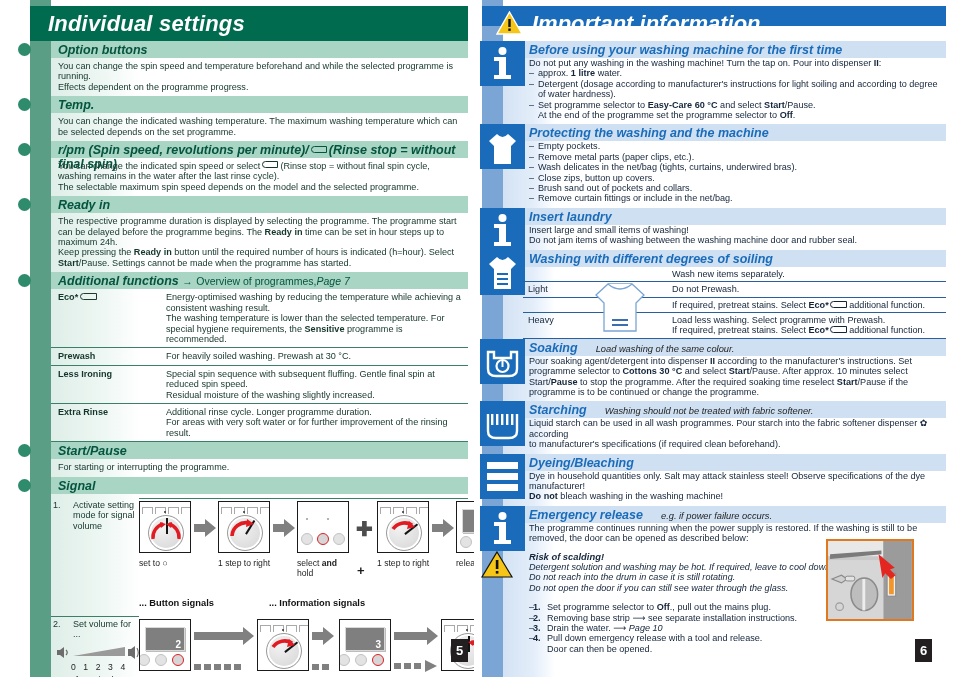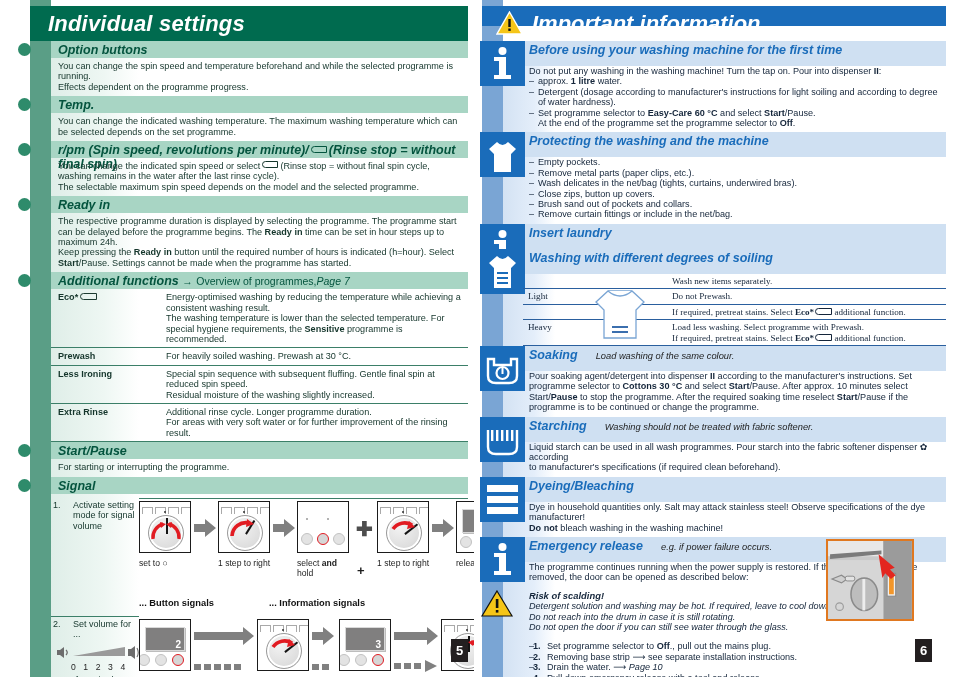--- a/index.html
+++ b/index.html
@@ -233,21 +233,21 @@
     width: 45px; height: 45px;
     background: #1a6cba;
     color: #ffffff;
   }
   .r-head {
     background: #cfe0f2;
     color: #1a6cba;
     font-weight: bold; font-style: italic;
     font-size: 12.5px;
     padding: 2px 6px 2px 26px;
-    height: 25px; line-height: 14px;
+    height: 17px; line-height: 14px;
   }
   .r-head .sub {
     font-weight: normal; font-style: italic; font-size: 9.3px;
     color: #1e1e1e; margin-left: 18px;
   }
   .r-body {
     font-size: 9.1px; line-height: 10.4px;
     color: #14253a;
     padding: 0 6px 4px 26px;
   }
@@ -675,35 +675,39 @@
         <div class="r-icon">
           <svg viewBox="0 0 45 45" width="45" height="45">
             <rect width="45" height="45" fill="#1a6cba"></rect>
             <circle cx="22.5" cy="10" r="4" fill="#fff"></circle>
             <rect x="19" y="16" width="7" height="22" fill="#fff"></rect>
             <rect x="14" y="34" width="17" height="4" fill="#fff"></rect>
             <rect x="14" y="16" width="8" height="4" fill="#fff"></rect>
           </svg>
         </div>
         <div class="r-head">Insert laundry</div>
+        <div class="r-body">
+          Insert large and small items of washing!<br>
+          Do not jam items of washing between the washing machine door and rubber seal.
+        </div>
       </div>
 
       <div class="r-sect">
         <div class="r-icon">
           <svg viewBox="0 0 45 45" width="45" height="45">
             <rect width="45" height="45" fill="#1a6cba"></rect>
             <path d="M9 14 L17 7 L28 7 L36 14 L31 19 L31 39 L14 39 L14 19 Z" fill="#fff"></path>
             <path d="M17 7 Q22.5 13 28 7" fill="#1a6cba"></path>
             <rect x="17" y="23" width="11" height="2" fill="#1a6cba"></rect>
             <rect x="17" y="28" width="11" height="2" fill="#1a6cba"></rect>
             <rect x="17" y="33" width="11" height="2" fill="#1a6cba"></rect>
           </svg>
         </div>
         <div class="r-head">Washing with different degrees of soiling</div>
-        <div style="position:relative;font-family:Liberation Serif, serif;">
+        <div style="position:relative;">
           <svg style="position:absolute; left:85px; top:12px; width:64px; height:58px;" viewBox="0 0 64 58">
             <path d="M8 16 L20 5 L44 5 L56 16 L48 24 L48 52 L16 52 L16 24 Z" fill="#ffffff" stroke="#7aa5d4" stroke-width="1.3"></path>
             <path d="M20 5 Q32 15 44 5" fill="#ffffff" stroke="#7aa5d4" stroke-width="1.3"></path>
             <rect x="24" y="40" width="16" height="2" fill="#3b6fae"></rect>
             <rect x="24" y="45" width="16" height="2" fill="#3b6fae"></rect>
           </svg>
           <table class="soil-table">
             <tbody>
                 <tr>
               <td class="c1"></td>

